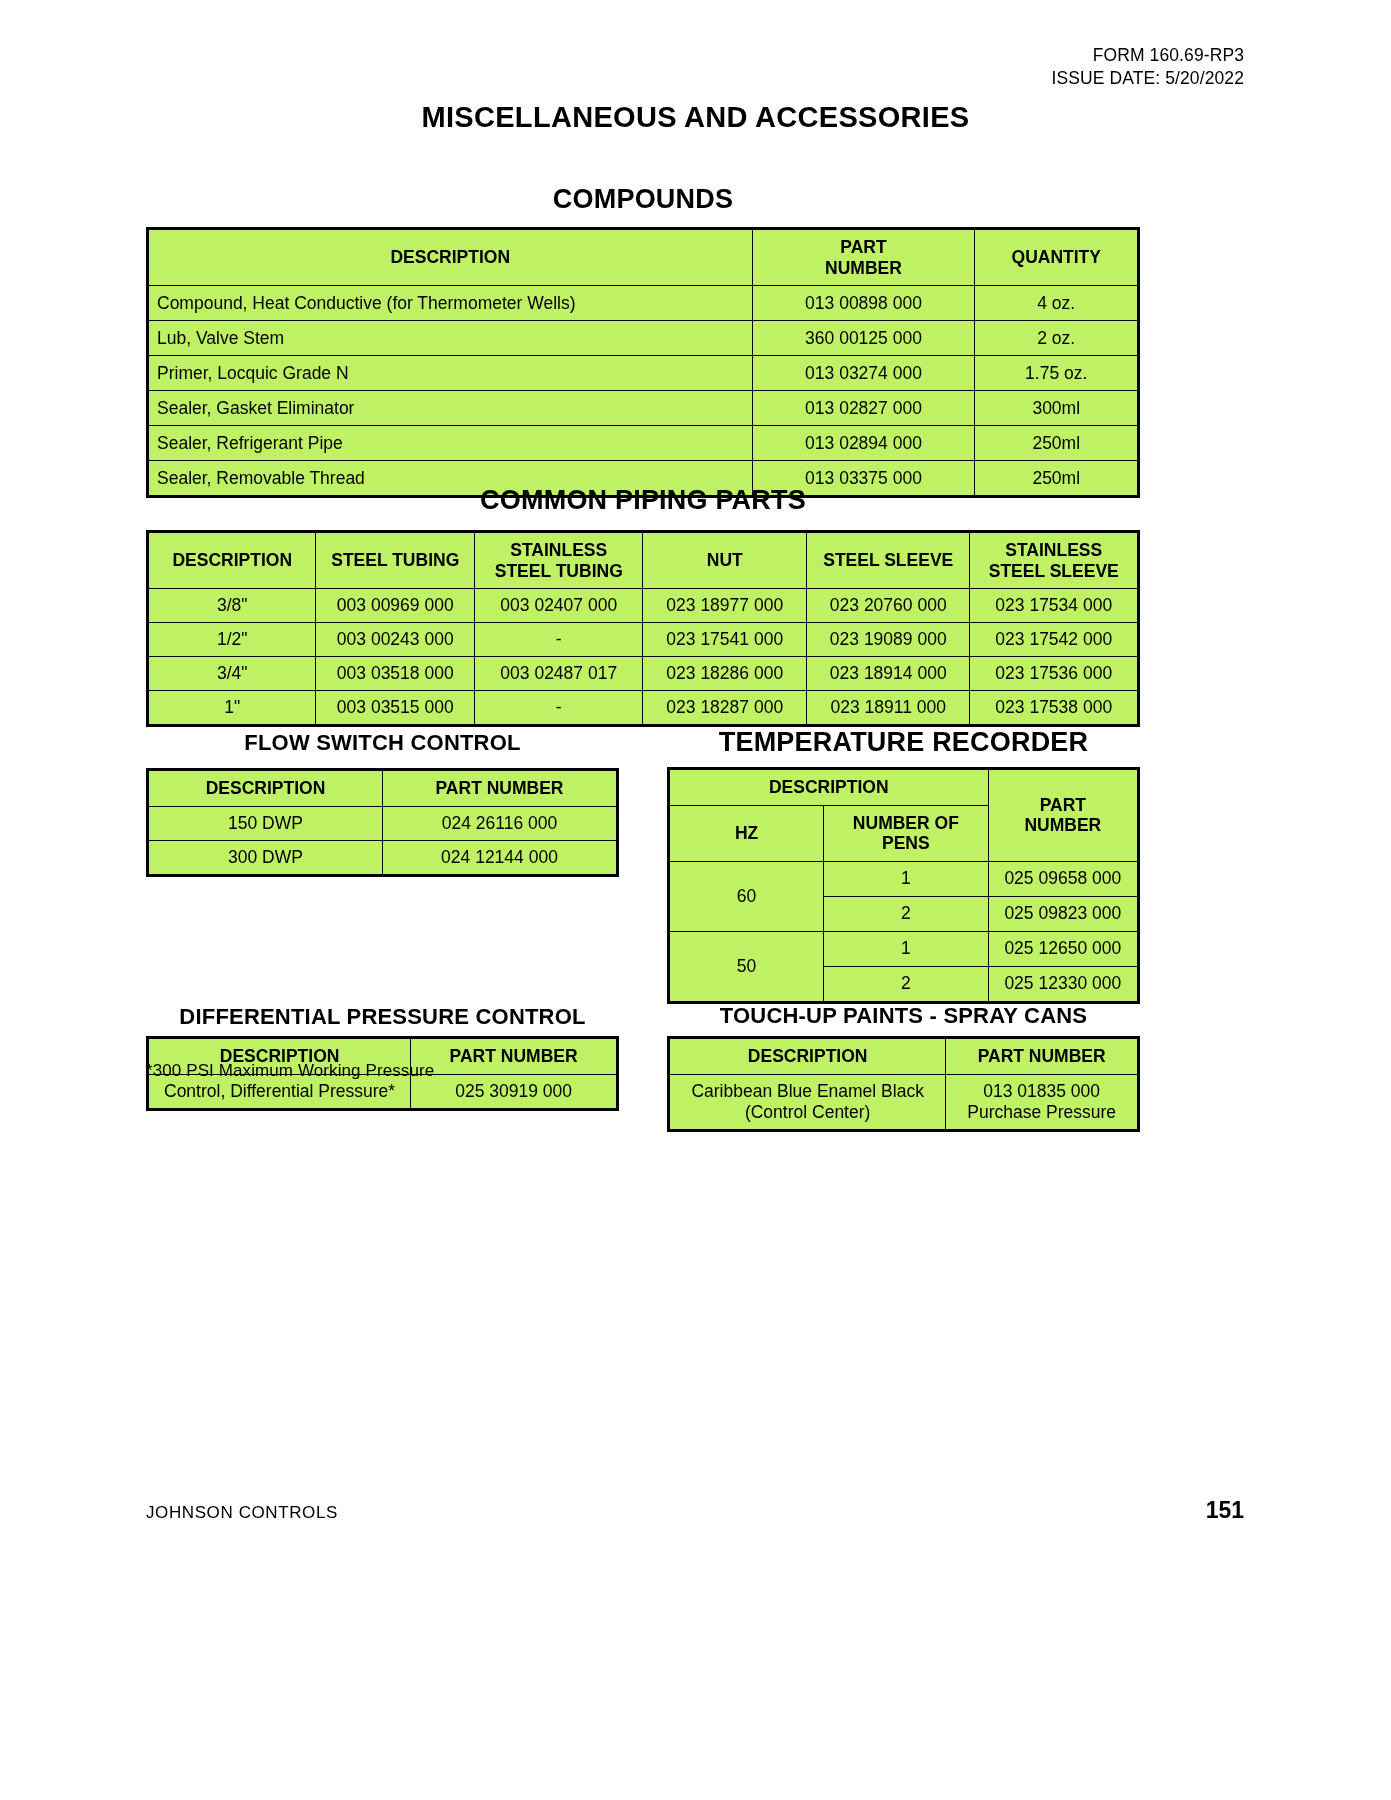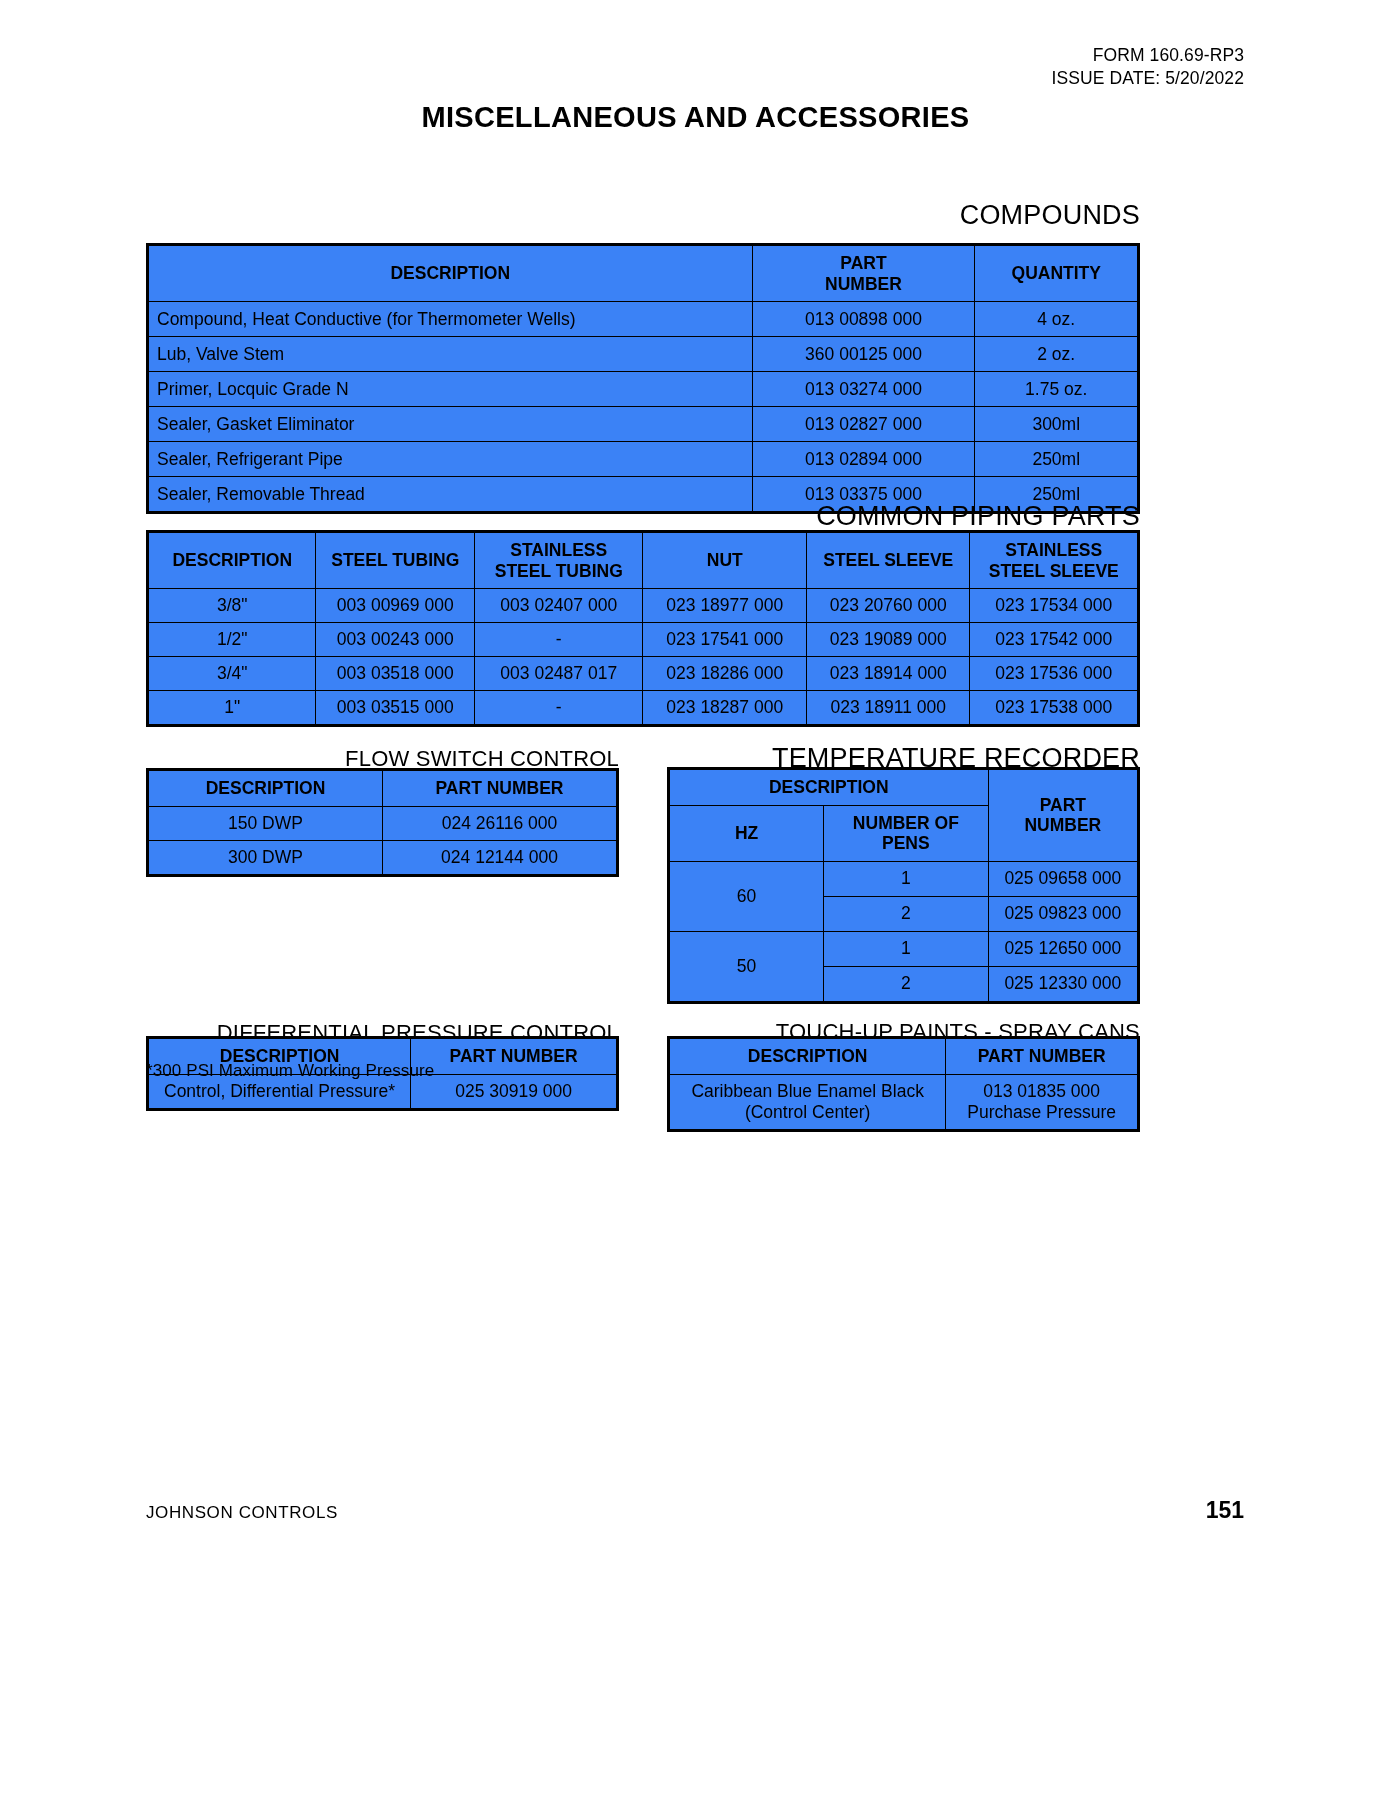--- a/index.html
+++ b/index.html
@@ -40,35 +40,34 @@
   .main-title {
     position: absolute;
     left: 0; right: 0;
     top: 101px;
     text-align: center;
     font-size: 29px;
     font-weight: bold;
     letter-spacing: 0.3px;
   }
   .section-title {
-    text-align: right;
+    text-align: center;
     font-size: 27px;
-    font-weight: normal;
+    font-weight: bold;
     letter-spacing: 0.2px;
-    margin-top: 16px;
   }
   .section-title.small {
     font-size: 22px;
   }
 
   
   table.grid {
     border-collapse: collapse;
     table-layout: fixed;
-    background: #3b82f6;
+    background: #bef264;
   }
   table.grid, table.grid th, table.grid td {
     border: 1.6px solid #000;
   }
   table.grid {
     border: 3px solid #000;
   }
   table.grid th {
     font-weight: bold;
     text-align: center;

